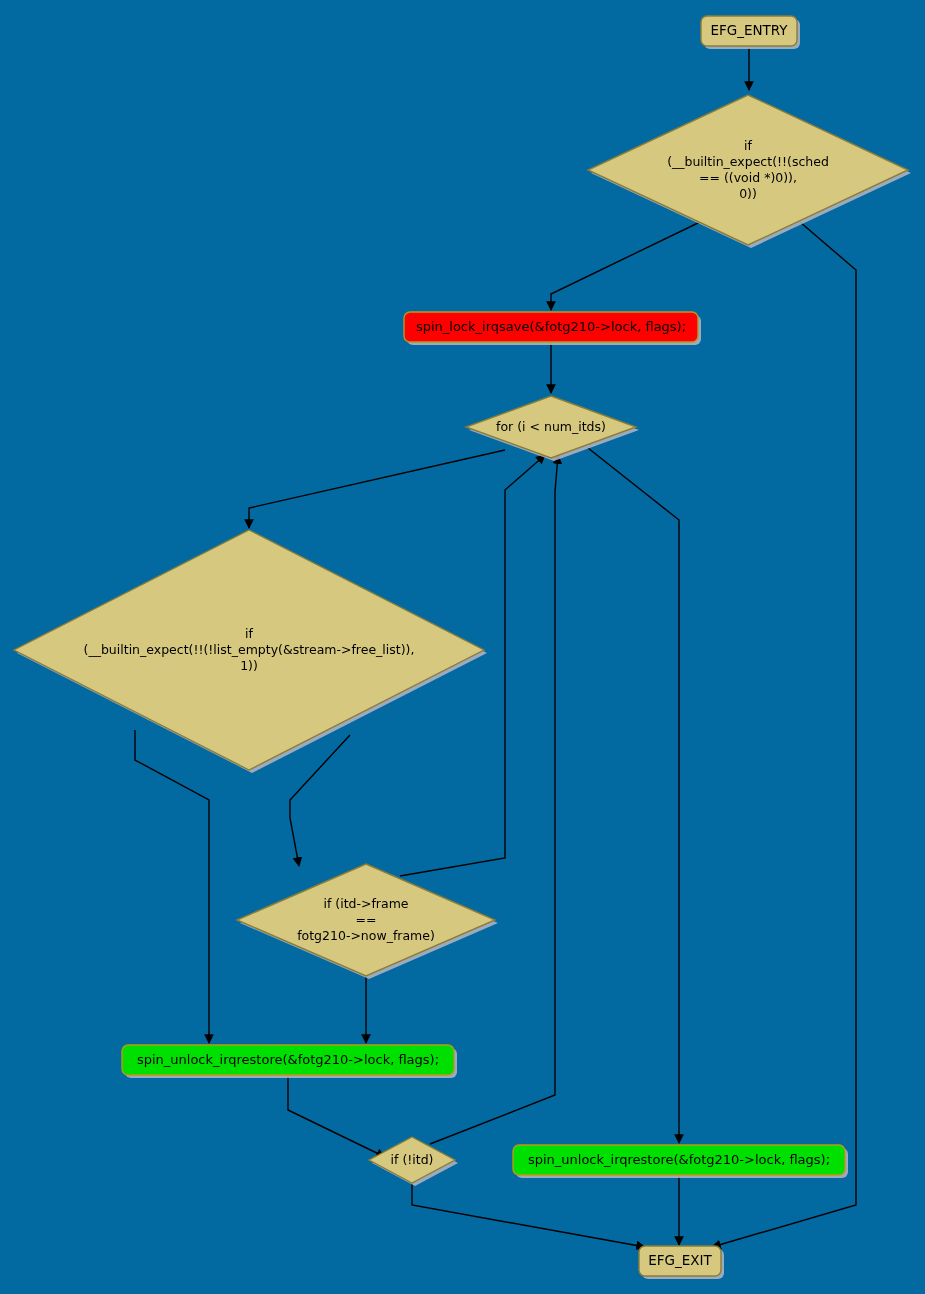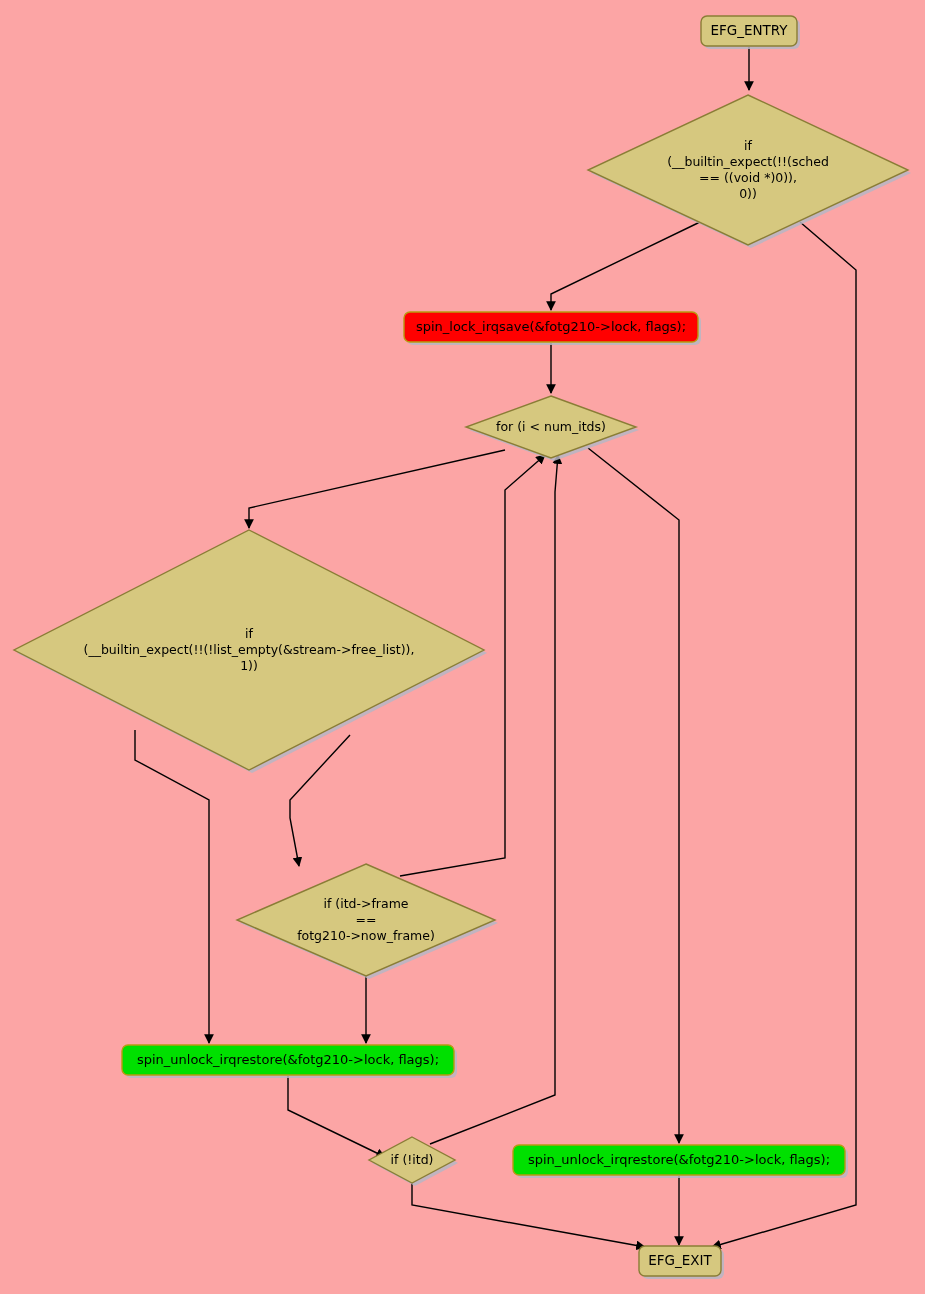--- a/index.html
+++ b/index.html
@@ -10,21 +10,21 @@
   body {
     font-family: "DejaVu Sans", sans-serif;
     width: 925px;
     height: 1294px;
     overflow: hidden;
   }
   #flow-root {
     position: relative;
     width: 925px;
     height: 1294px;
-    background: #fca5a5;
+    background: #0369a1;
   }
   svg#flow-svg {
     position: absolute;
     top: 0;
     left: 0;
     width: 925px;
     height: 1294px;
     display: block;
   }
   .node-text {

